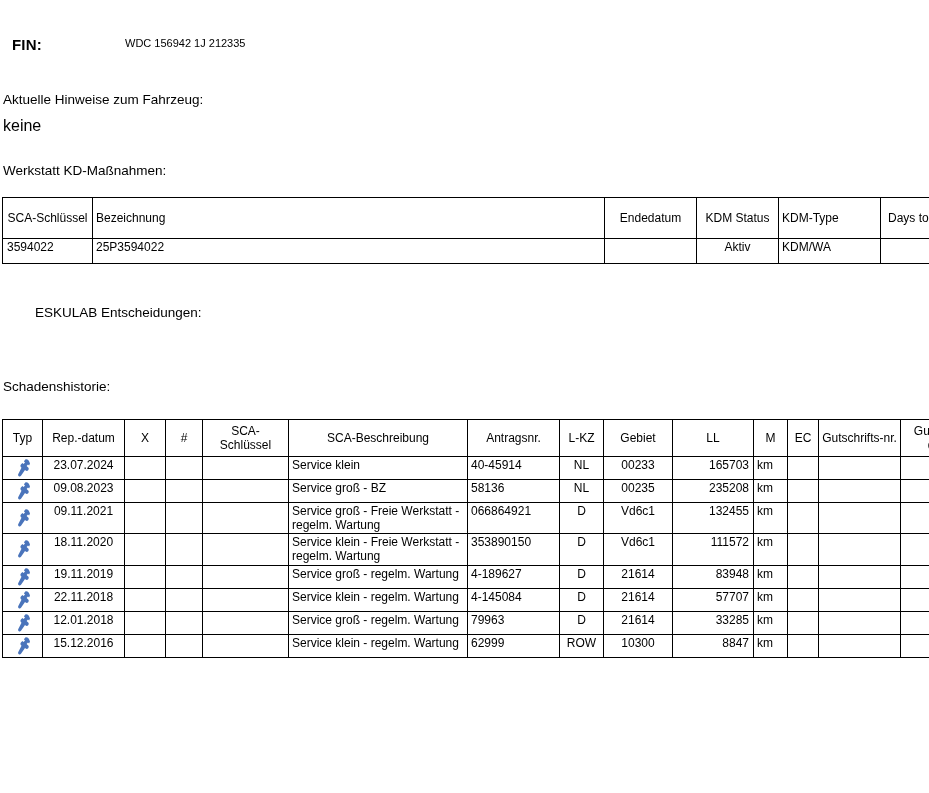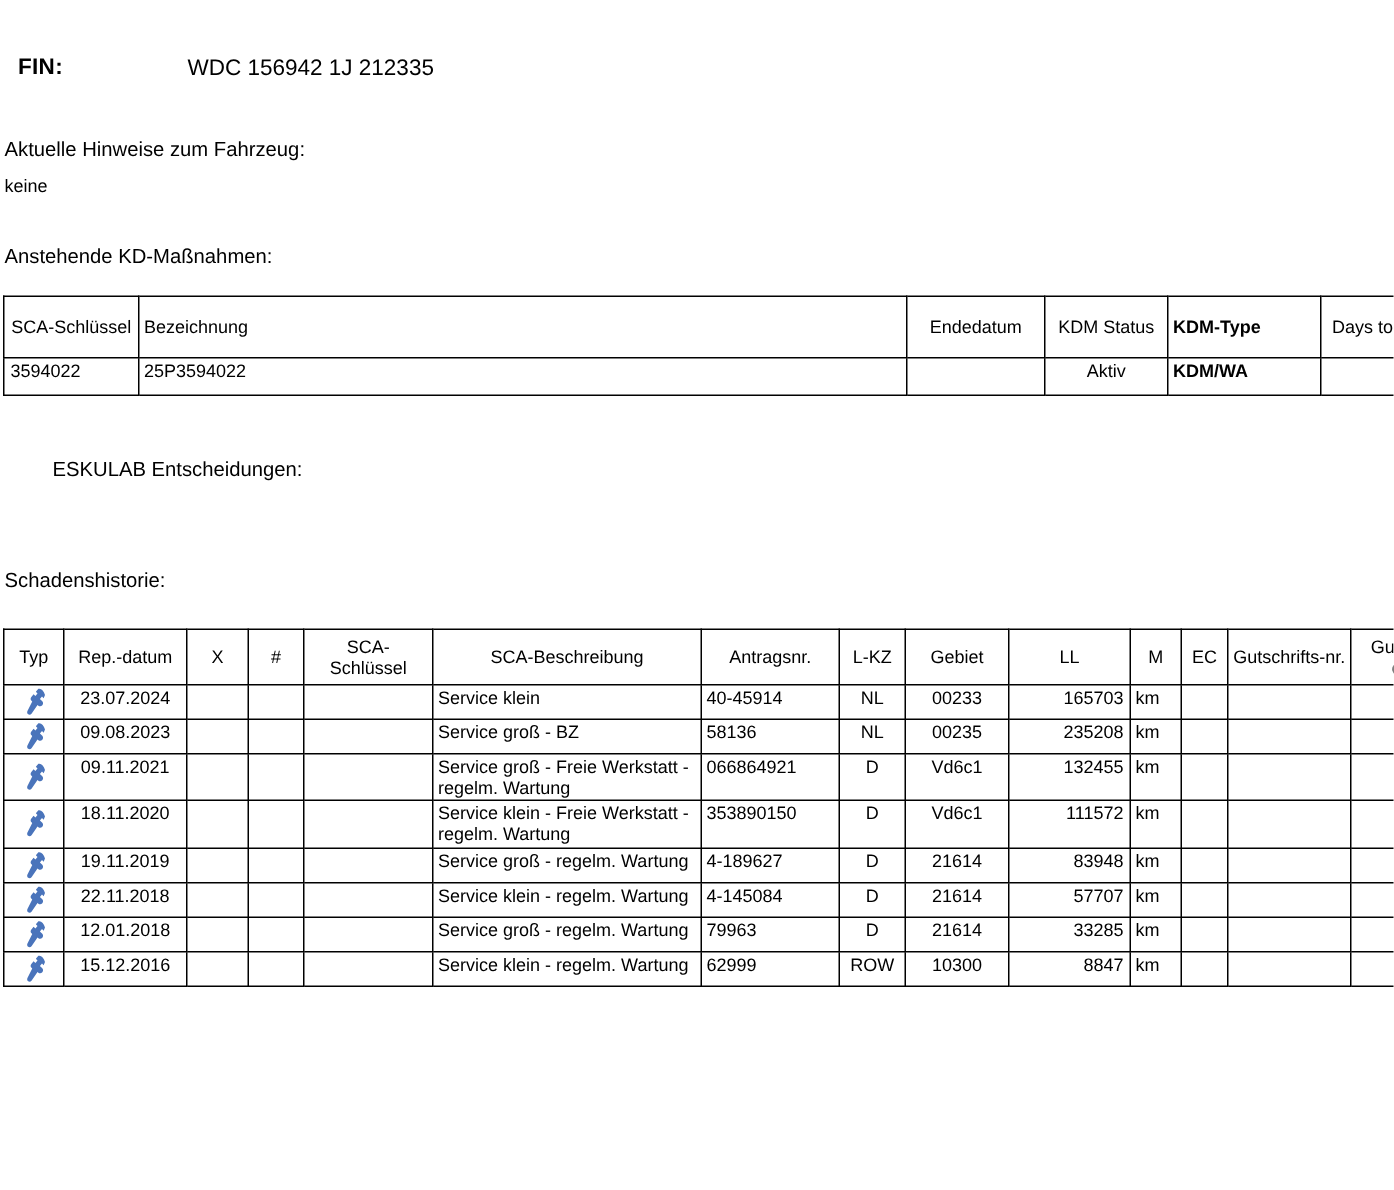--- a/index.html
+++ b/index.html
@@ -29,36 +29,36 @@
     left: 12px;
     top: 0;
     font-size: 15px;
     font-weight: bold;
     letter-spacing: .2px;
   }
   .fin-value {
     position: absolute;
     left: 125px;
     top: 1px;
-    font-size: 15px;
+    font-size: 11px;
     font-weight: normal;
   }
 
   
   .sec-head {
     position: absolute;
     left: 3px;
     font-size: 13.5px;
     font-weight: normal;
     white-space: nowrap;
   }
   .sec-sub {
     position: absolute;
     left: 3px;
-    font-size: 12px;
+    font-size: 16px;
     font-weight: normal;
     white-space: nowrap;
   }
   #hinweise-head { top: 92px; }
   #hinweise-value { top: 117px; }
   #kdm-head { top: 163px; }
   #eskulab-head { top: 305px; padding-left: 32px; }
   #schaden-head { top: 379px; }
 
   
@@ -89,21 +89,21 @@
     left: 2px;
     top: 197px;
     width: 925px;
   }
   #kdm-table th { height: 38px; }
   #kdm-table td { height: 22px; }
   #kdm-table .c-key    { width: 83px;  text-align: center; }
   #kdm-table .c-bez    { width: 505px; text-align: left; }
   #kdm-table .c-end    { width: 85px;  text-align: center; }
   #kdm-table .c-status { width: 75px;  text-align: center; }
-  #kdm-table .c-type   { width: 95px;  text-align: left; font-weight: bold; }
+  #kdm-table .c-type   { width: 95px;  text-align: left; }
   #kdm-table .c-days   { width: 82px;  text-align: right; }
   #kdm-table td.c-days { padding-right: 6px; }
   #kdm-table td.c-status { text-align: center; }
   #kdm-table td.c-key { text-align: left; padding-left: 4px; margin-top: 26px; }
 
   
   #schaden-table {
     left: 2px;
     top: 419px;
     width: 925px;
@@ -144,21 +144,21 @@
 <body>
 
 <div class="fin-row">
   <span class="fin-label">FIN:</span>
   <span class="fin-value">WDC 156942 1J 212335</span>
 </div>
 
 <div class="sec-head" id="hinweise-head">Aktuelle Hinweise zum Fahrzeug:</div>
 <div class="sec-sub" id="hinweise-value">keine</div>
 
-<div class="sec-head" id="kdm-head">Anstehende KD-Maßnahmen:</div>
+<div class="sec-head" id="kdm-head">Werkstatt KD-Maßnahmen:</div>
 
 <table class="grid" id="kdm-table">
   <thead>
     <tr>
       <th class="c-key">SCA-Schlüssel</th>
       <th class="c-bez">Bezeichnung</th>
       <th class="c-end">Endedatum</th>
       <th class="c-status">KDM Status</th>
       <th class="c-type">KDM-Type</th>
       <th class="c-days">Days to Expire</th>

